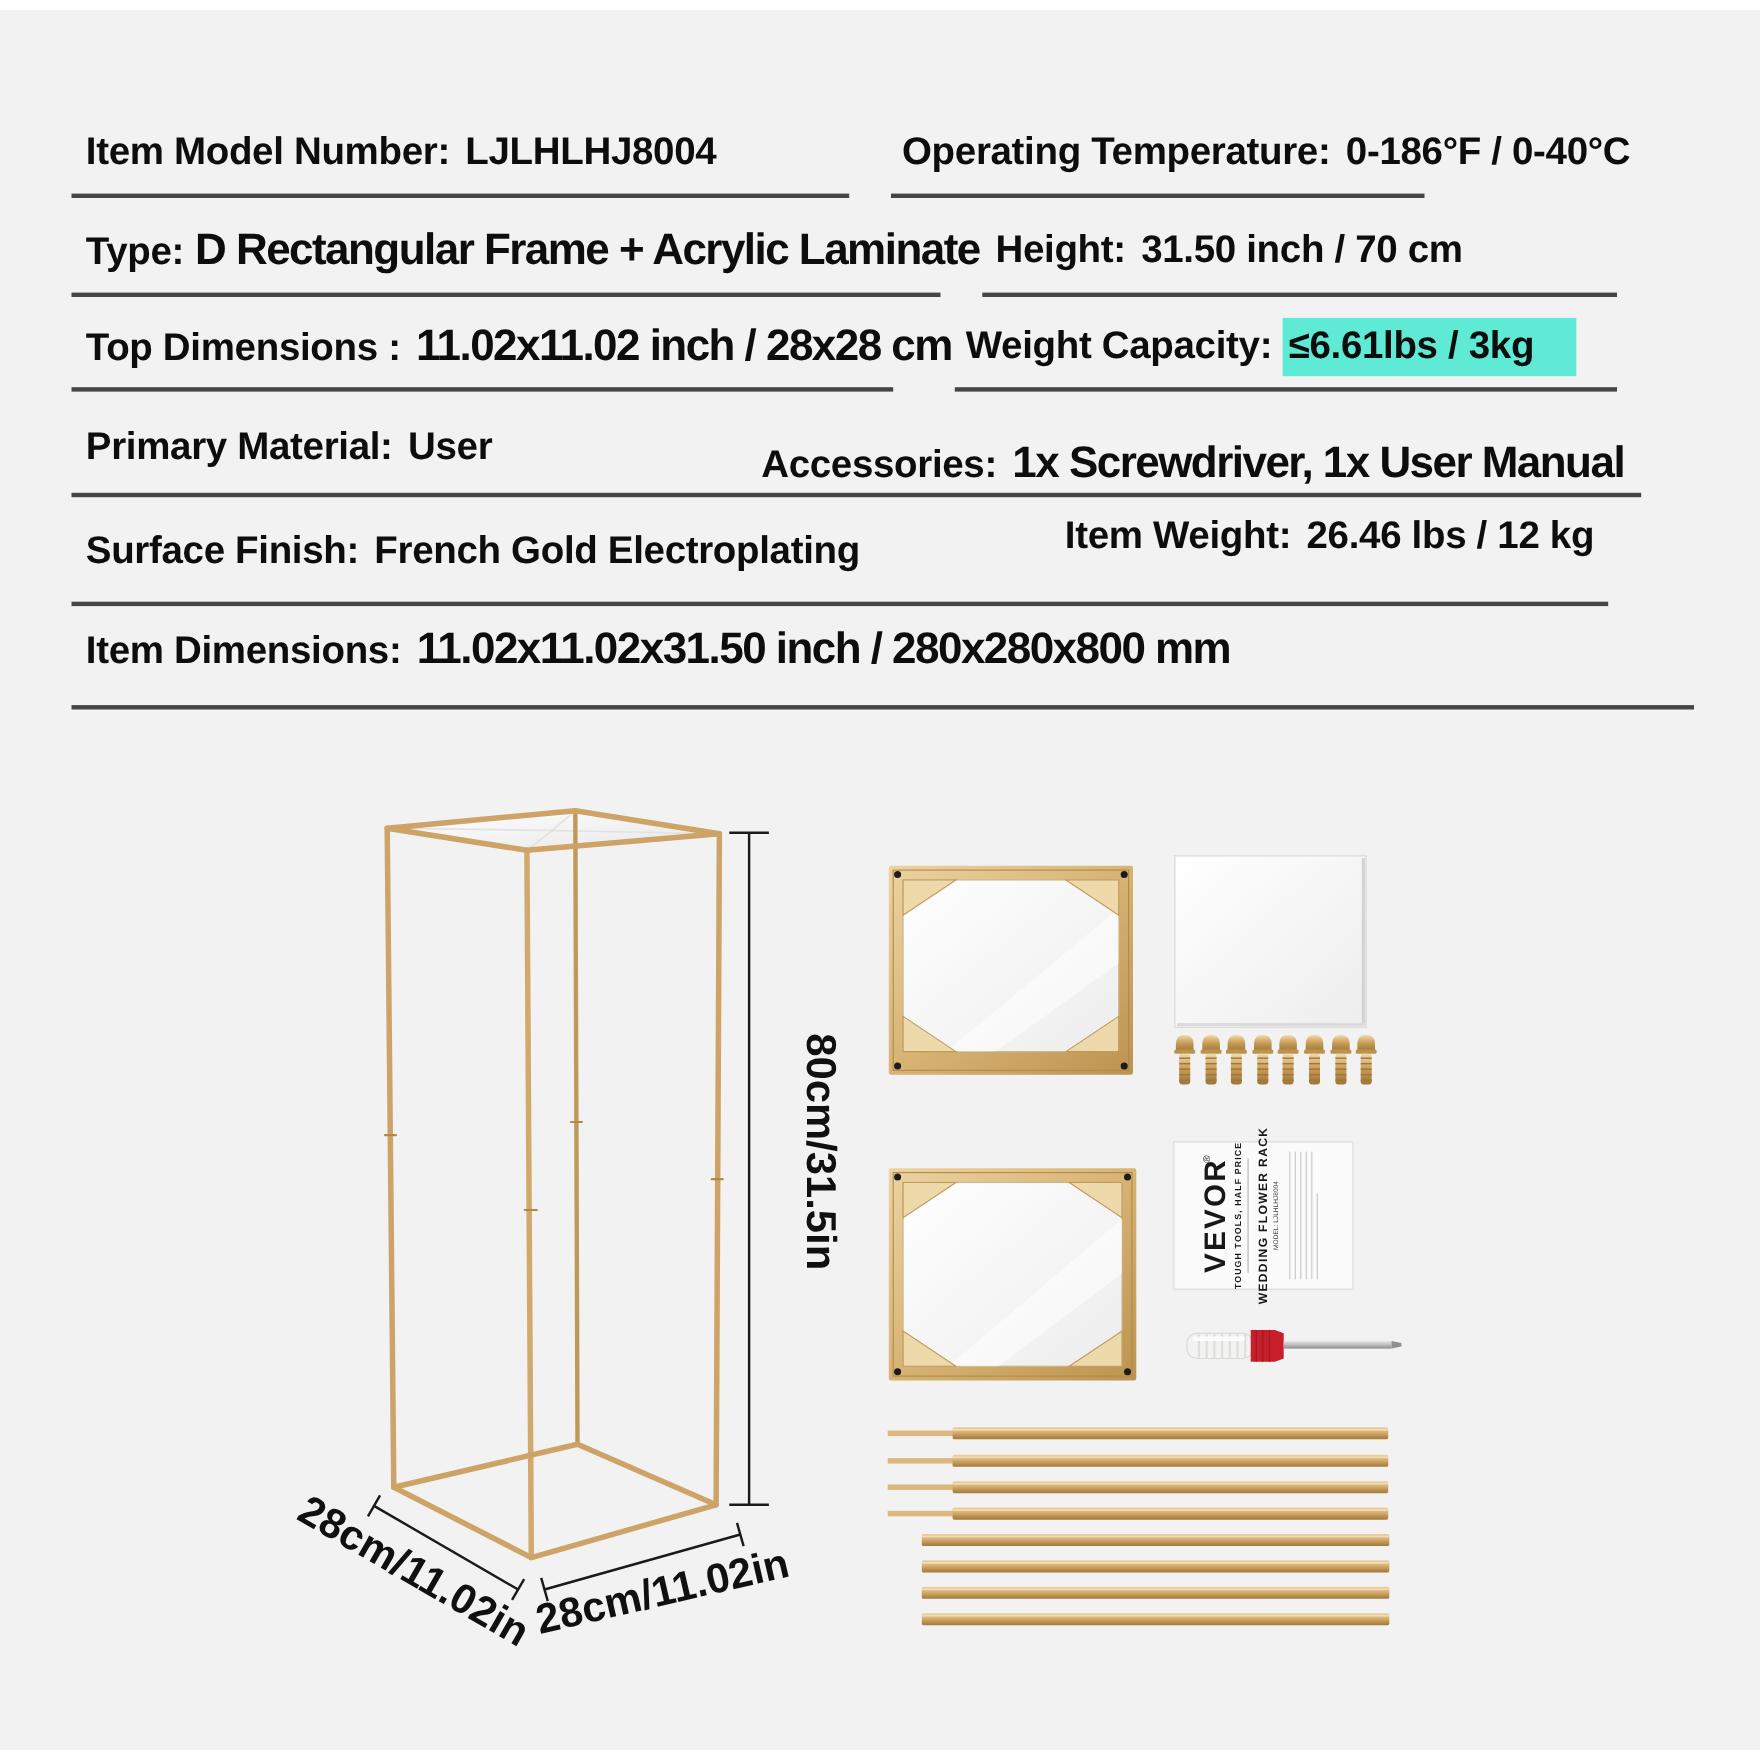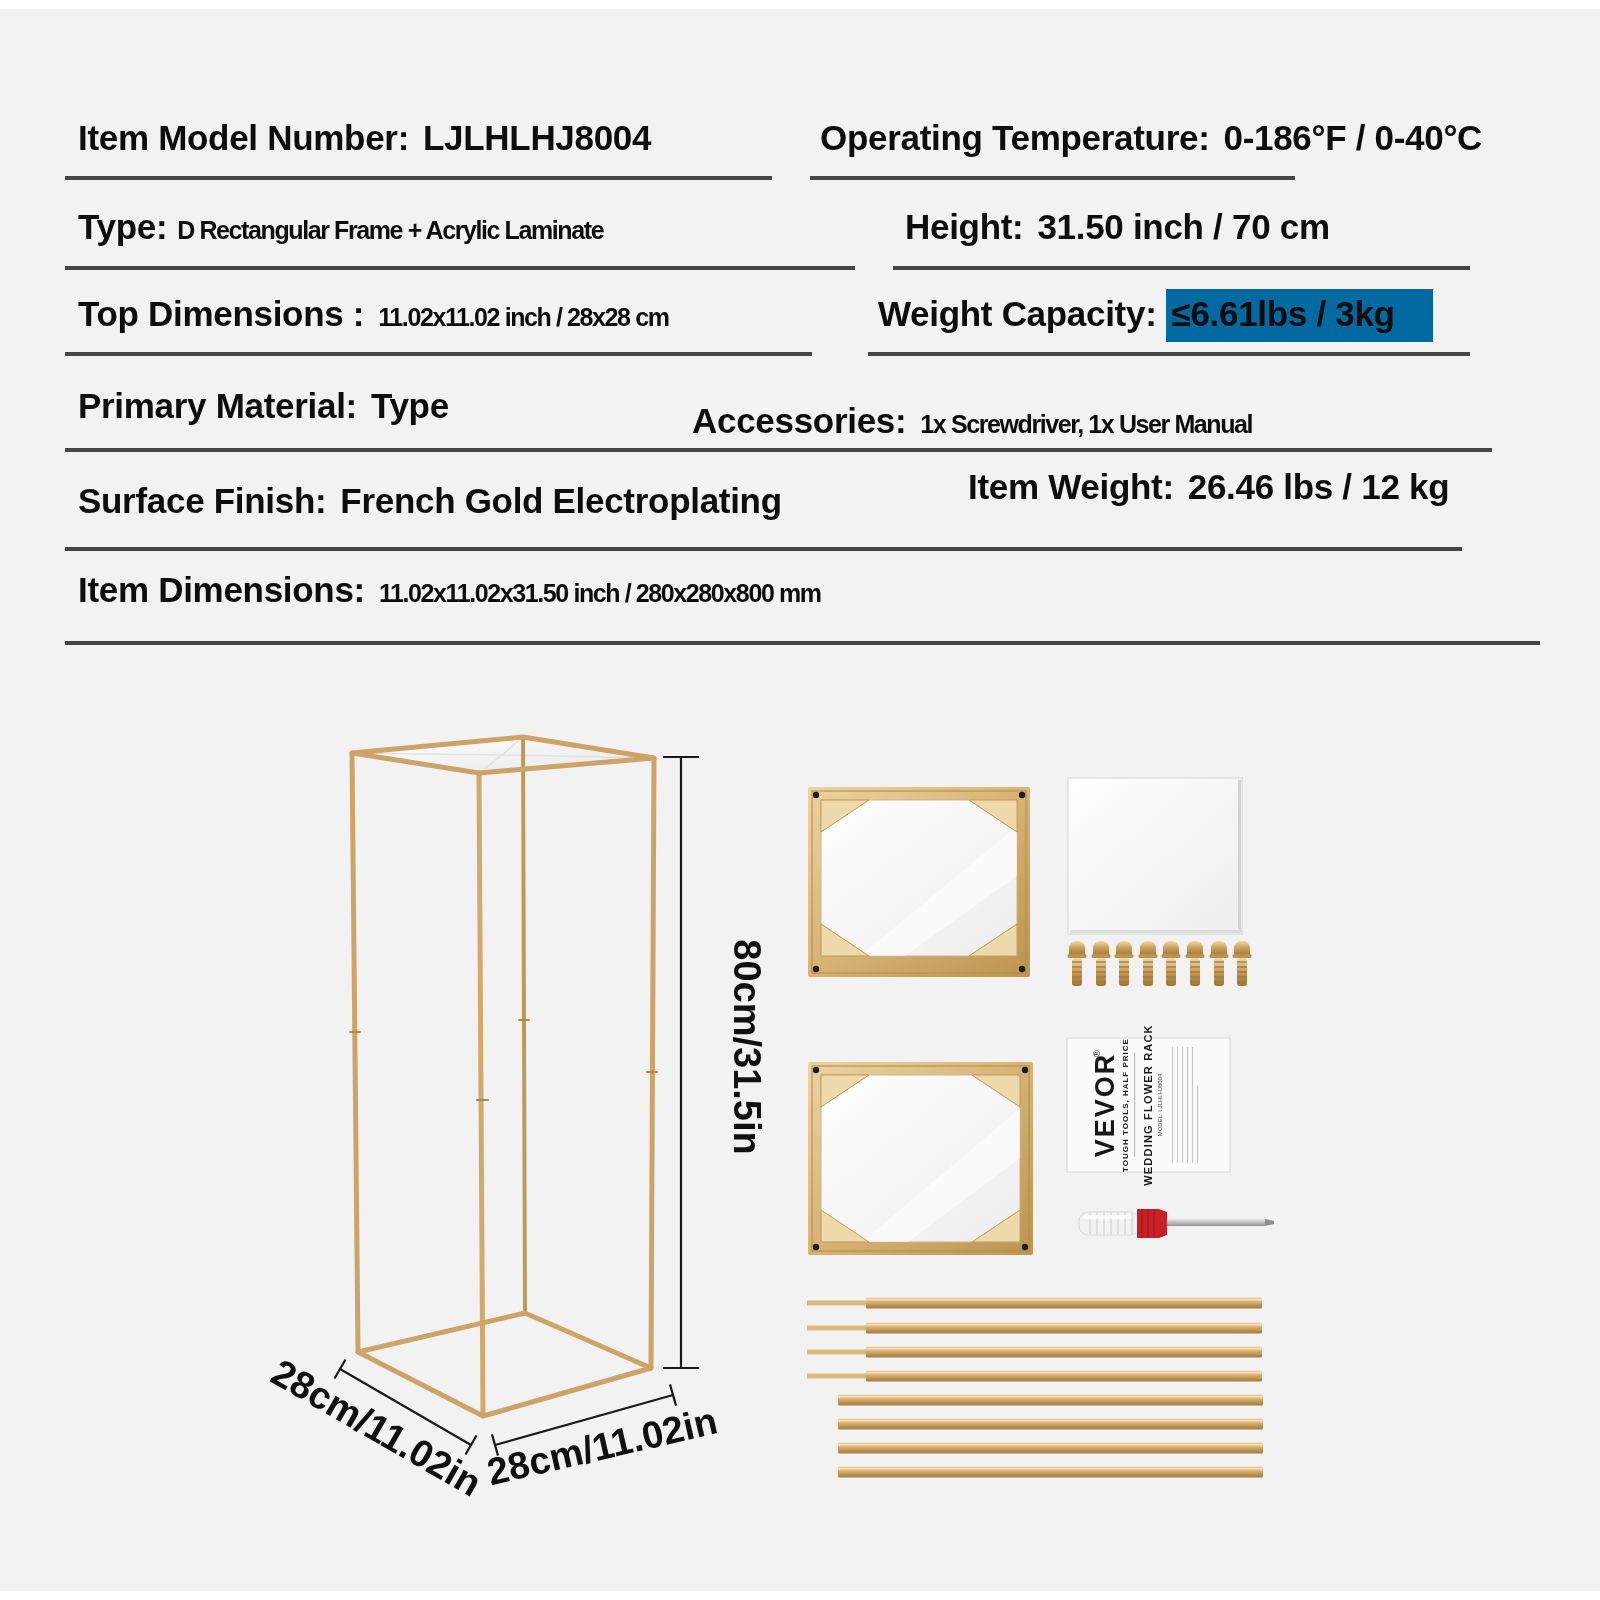--- a/index.html
+++ b/index.html
@@ -10,22 +10,22 @@
     color:#0d0d0d;
   }
   .strip{position:absolute;left:0;width:1600px;background:#ffffff;}
   .strip.top{top:0;height:9px;}
   .strip.bottom{bottom:0;height:9px;}
 
   
   .cell{position:absolute;white-space:nowrap;font-size:35px;line-height:46px;}
   .lab{font-weight:700;letter-spacing:-0.3px;}
   .val{font-weight:700;margin-left:14px;letter-spacing:-0.3px;}
-  .val.vn{font-size:25px;letter-spacing:-1.4px;}
-  .val.hl{background:#0369a1;padding:5px 38px 9px 5px;margin-left:10px;}
+  .val.vn{font-size:40px;letter-spacing:-1.4px;}
+  .val.hl{background:#5eead4;padding:5px 38px 9px 5px;margin-left:10px;}
   .hline{position:absolute;height:4px;background:#454545;}
 
   
   .diagram{position:absolute;left:0;top:695px;width:1600px;height:905px;}
   .dimtext{font-family:"Liberation Sans","DejaVu Sans",sans-serif;font-weight:700;fill:#101010;}
 </style>
 </head>
 <body>
 
 <div class="strip top"></div>
@@ -54,21 +54,21 @@
   <div class="cell" style="left:78px;top:291px">
     <span class="lab">Top Dimensions :</span><span class="val vn">11.02x11.02 inch / 28x28 cm</span>
   </div>
   <div class="cell" style="left:878px;top:291px">
     <span class="lab">Weight Capacity:</span><span class="val hl">≤6.61lbs / 3kg</span>
   </div>
   <div class="hline" style="left:65px;top:352px;width:747px"></div>
   <div class="hline" style="left:868px;top:352px;width:602px"></div>
 
   <div class="cell" style="left:78px;top:383px">
-    <span class="lab">Primary Material:</span><span class="val">Type</span>
+    <span class="lab">Primary Material:</span><span class="val">User</span>
   </div>
   <div class="cell" style="left:692px;top:398px">
     <span class="lab">Accessories:</span><span class="val vn">1x Screwdriver, 1x User Manual</span>
   </div>
   <div class="hline" style="left:65px;top:448px;width:1427px"></div>
 
   <div class="cell" style="left:78px;top:478px">
     <span class="lab">Surface Finish:</span><span class="val">French Gold Electroplating</span>
   </div>
   <div class="cell" style="left:968px;top:464px">

